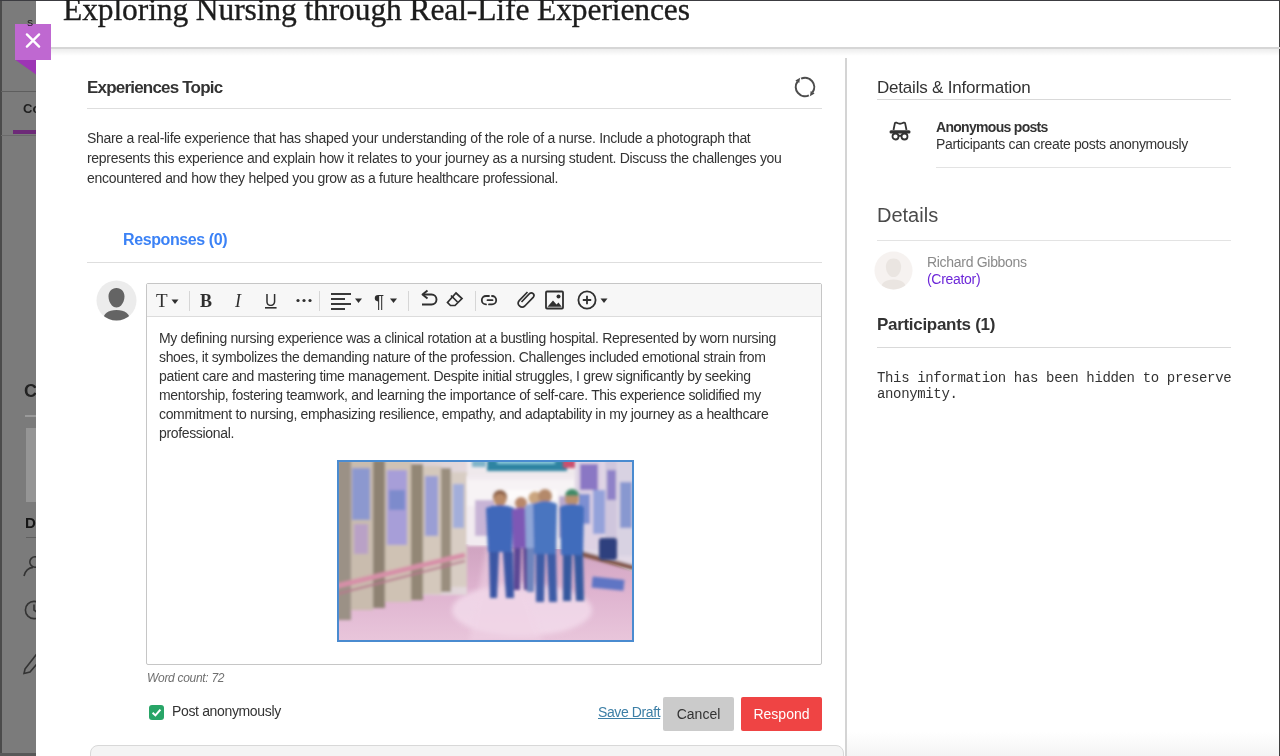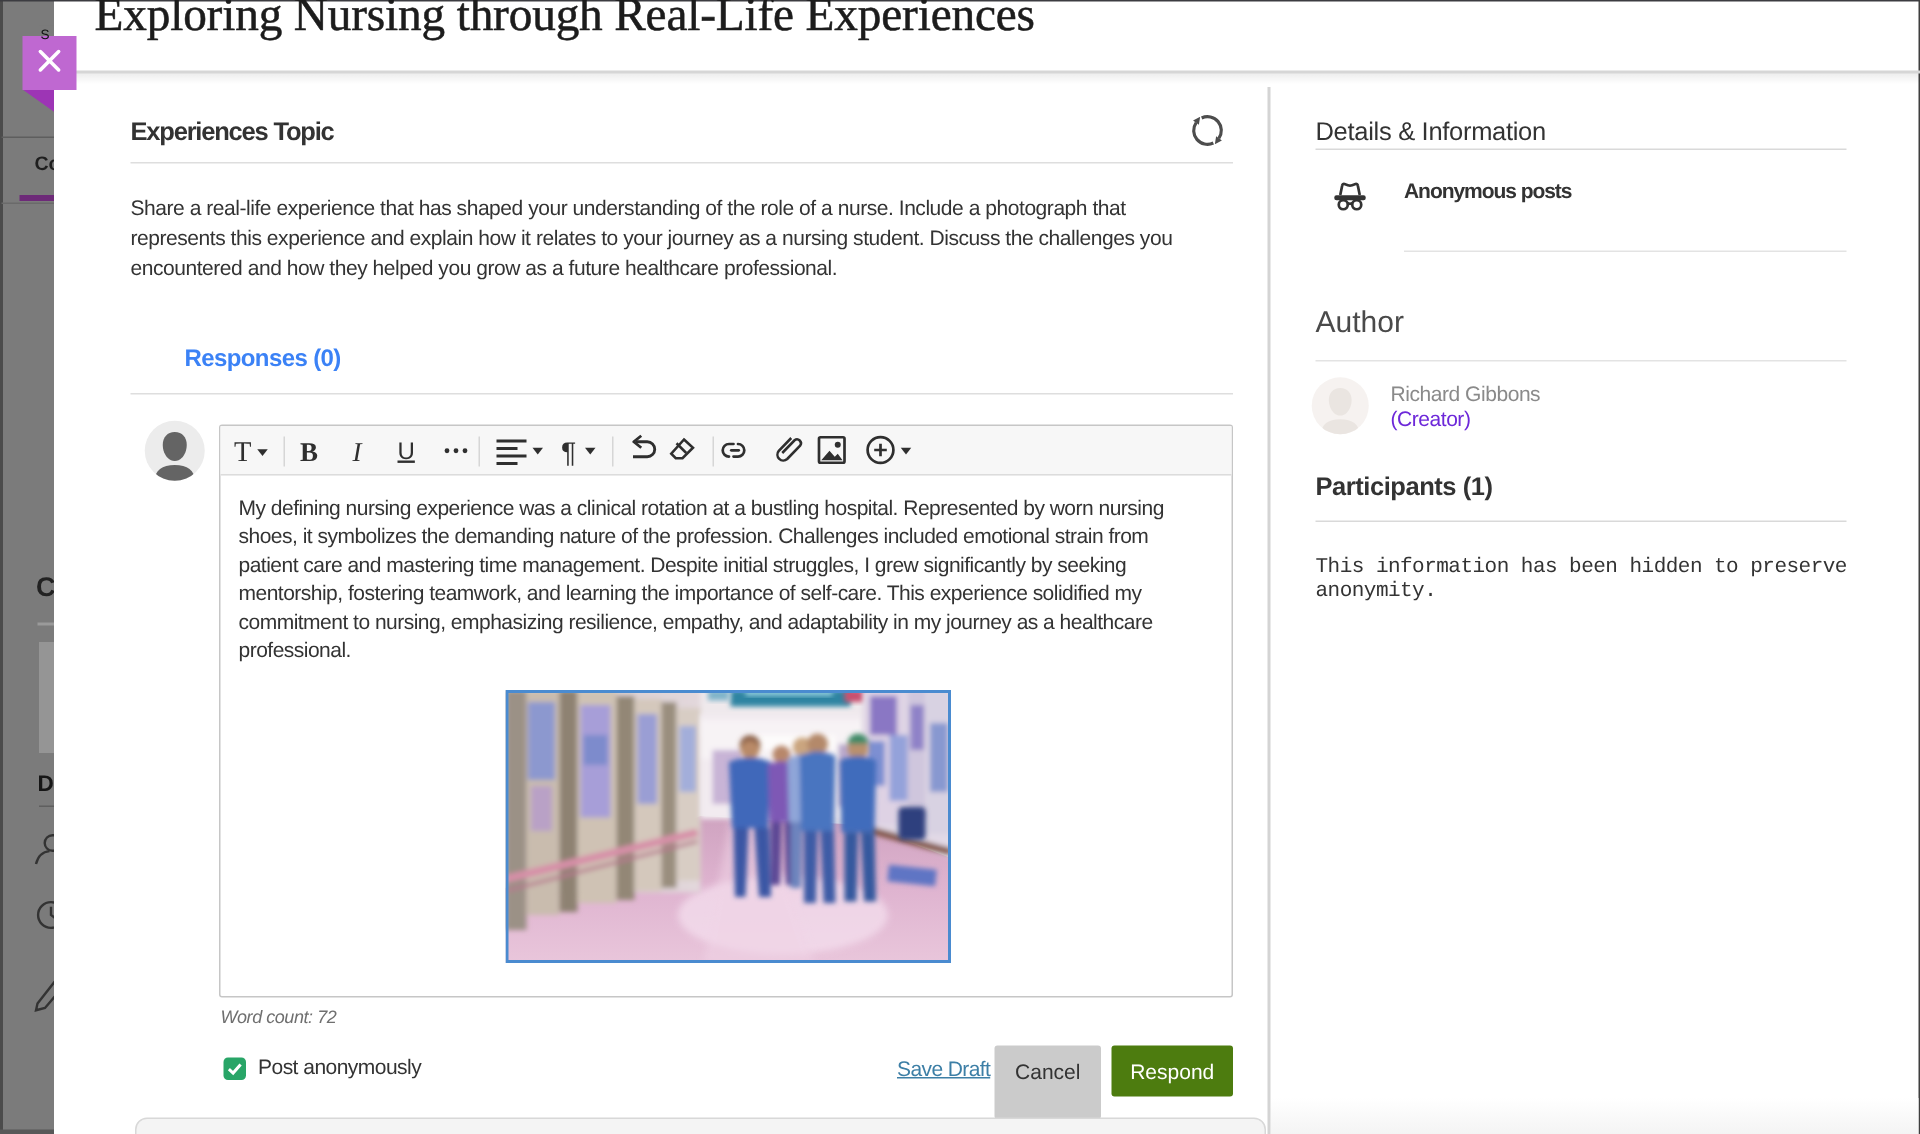--- a/index.html
+++ b/index.html
@@ -278,45 +278,46 @@
 
   <div class="abs" style="left:147px;top:671px;font-size:12px;letter-spacing:-0.3px;font-style:italic;color:#6f6f6f;">Word count: 72</div>
 
   <div class="abs" style="left:149px;top:705px;width:15px;height:15px;background:#28a567;border-radius:3px;"></div>
   <svg class="abs" style="left:149px;top:705px;" width="15" height="15" viewBox="0 0 15 15" fill="none" stroke="#fff" stroke-width="2">
     <path d="M3.6,7.8 L6.4,10.4 L11.4,4.6"></path>
   </svg>
   <div class="abs" style="left:172px;top:703px;font-size:14px;letter-spacing:-0.35px;color:#333;">Post anonymously</div>
 
   <div class="abs" style="left:598px;top:704px;font-size:14px;letter-spacing:-0.4px;color:#3d7fa6;text-decoration:underline;">Save Draft</div>
-  <div class="abs" style="left:663px;top:697px;width:71px;height:49px;background:#cbcbcb;border-radius:2px;color:#333;font-size:14px;text-align:center;line-height:34px;">Cancel</div>
-  <div class="abs" style="left:741px;top:697px;width:81px;height:34px;background:#4d7c0f;border-radius:2px;color:#fff;font-size:14px;text-align:center;line-height:34px;">Respond</div>
+  <div class="abs" style="left:663px;top:697px;width:71px;height:34px;background:#cbcbcb;border-radius:2px;color:#333;font-size:14px;text-align:center;line-height:34px;">Cancel</div>
+  <div class="abs" style="left:741px;top:697px;width:81px;height:34px;background:#ef4444;border-radius:2px;color:#fff;font-size:14px;text-align:center;line-height:34px;">Respond</div>
 
   <div class="abs" style="left:90px;top:745px;width:754px;height:14px;background:#f4f4f4;border:1px solid #d8d8d8;border-radius:8px 8px 0 0;"></div>
 
   <div class="abs" style="left:847px;top:732px;width:432px;height:24px;background:linear-gradient(#ffffff,#f4f4f4);"></div>
 
   <div class="abs" style="left:845px;top:58px;width:1.5px;height:698px;background:#d4d4d4;"></div>
 
   <div class="abs" style="left:877px;top:78px;font-size:17px;font-weight:400;letter-spacing:-0.2px;color:#333;">Details &amp; Information</div>
   <div class="hr" style="left:877px;top:99px;width:354px;background:#d9d9d9;"></div>
 
   <svg class="abs" style="left:888px;top:119px;" width="24" height="24" viewBox="0 0 24 24">
     <g fill="none" stroke="#333" stroke-width="1.8">
       <path d="M5.5,11 L6.8,4.6 C6.9,3.9 7.6,3.5 8.3,3.7 L10.6,4.5 C11.5,4.8 12.5,4.8 13.4,4.5 L15.7,3.7 C16.4,3.5 17.1,3.9 17.2,4.6 L18.5,11"></path>
       <circle cx="7.5" cy="17.5" r="3"></circle>
       <circle cx="16.5" cy="17.5" r="3"></circle>
       <path d="M10.4,16.2 Q12,17.6 13.6,16.2"></path>
     </g>
     <rect x="1.5" y="11.2" width="21" height="3.3" rx="1.5" fill="#333"></rect>
   </svg>
   <div class="abs" style="left:936px;top:119px;font-size:14px;font-weight:700;letter-spacing:-0.7px;color:#333;">Anonymous posts</div>
+  <div class="abs" style="left:936px;top:136px;font-size:14px;letter-spacing:-0.35px;color:#333;">Participants can create posts anonymously</div>
   <div class="hr" style="left:936px;top:167px;width:295px;background:#e3e3e3;"></div>
 
-  <div class="abs" style="left:877px;top:204px;font-size:20px;color:#4a4a4a;">Author</div>
+  <div class="abs" style="left:877px;top:204px;font-size:20px;color:#4a4a4a;">Details</div>
   <div class="hr" style="left:877px;top:240px;width:354px;background:#e3e3e3;"></div>
 
   <svg class="abs" style="left:874px;top:251px;opacity:0.17;" width="39" height="39" viewBox="0 0 41 41">
     <circle cx="20.5" cy="20.5" r="20" fill="#cbb6a8"></circle>
     <clipPath id="avc2">
         <circle cx="20.5" cy="20.5" r="20"></circle>
       </clipPath>
     <g clip-path="url(#avc2)" fill="#8a6a55">
       <path d="M20.5,8 c5,0 8,3.6 8,8.6 c0,3.4 -1.4,6.8 -3.4,8.8 c-1.2,1.2 -2.8,2 -4.6,2 c-1.8,0 -3.4,-0.8 -4.6,-2 c-2,-2 -3.4,-5.4 -3.4,-8.8 C12.5,11.6 15.5,8 20.5,8 Z"></path>
       <path d="M7,41 C7,33.5 12,30 20.5,30 C29,30 34,33.5 34,41 Z"></path>

